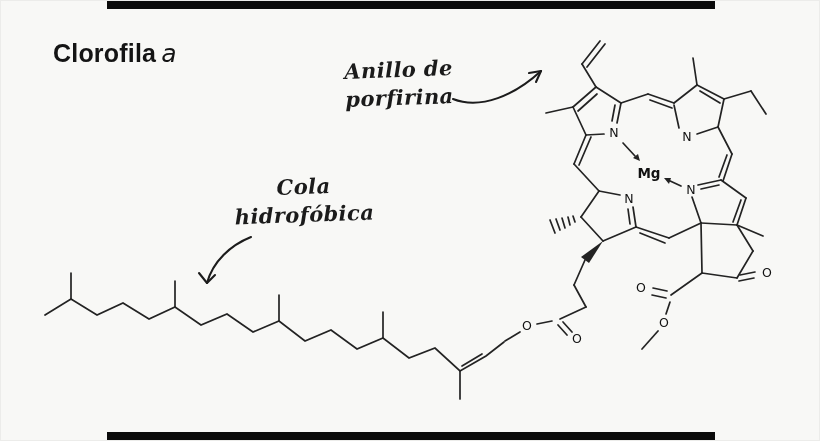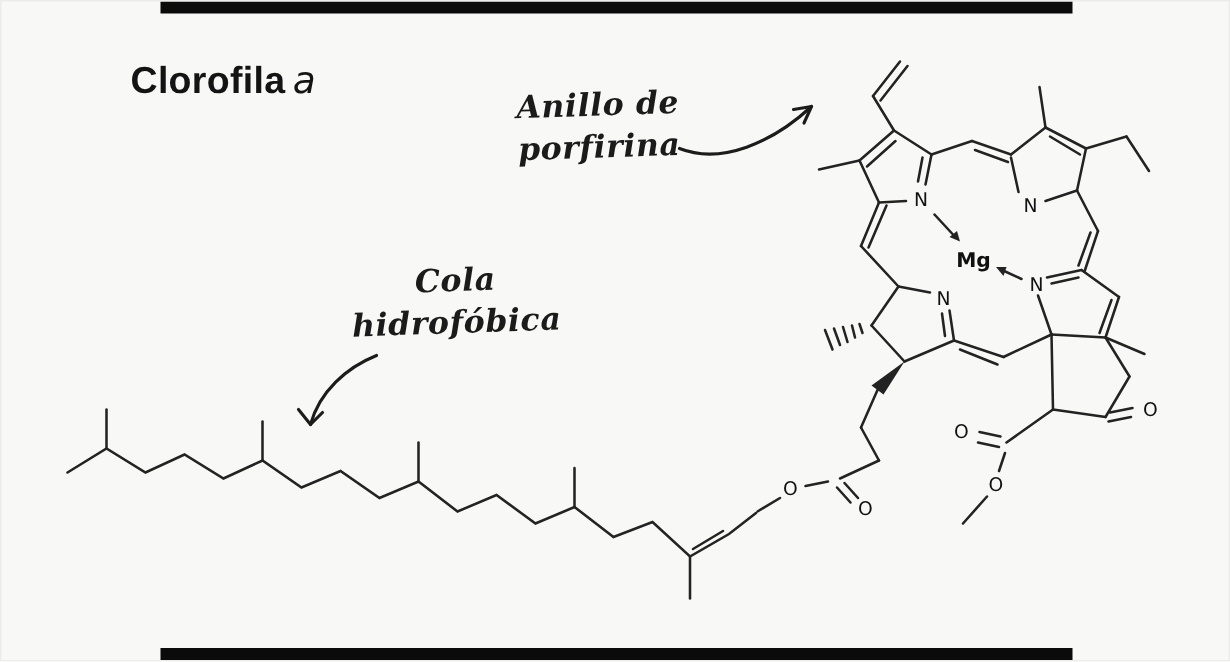--- a/index.html
+++ b/index.html
@@ -6,21 +6,21 @@
   #screen{
     position:relative;width:820px;height:441px;overflow:hidden;
     background:#f8f8f6;border:1px solid #ececea;box-sizing:border-box;
     font-family:"Liberation Sans",sans-serif;
   }
   .letterbox{position:absolute;left:106px;width:608px;height:8px;background:#0b0b0b;}
   .letterbox.top{top:0;}
   .letterbox.bottom{bottom:0;}
   .title{
     position:absolute;left:52px;top:38px;
-    font-size:25px;font-weight:700;color:#141414;letter-spacing:.2px;margin-left:34px;
+    font-size:25px;font-weight:700;color:#141414;letter-spacing:.2px;
   }
   .title .variant{font-style:italic;font-weight:400;margin-left:5px;font-family:"DejaVu Sans",sans-serif;}
   .annotation{
     position:absolute;text-align:center;
     font-family:"DejaVu Serif",serif;font-style:italic;font-weight:700;
     font-size:21px;line-height:1.35;color:#1b1b1b;letter-spacing:.4px;
   }
   .annotation.porphyrin{left:333px;top:55px;width:130px;transform:rotate(-2deg);}
   .annotation.tail{left:233px;top:172px;width:140px;transform:rotate(-2deg);}
   svg.molecule{position:absolute;left:0;top:0;}

